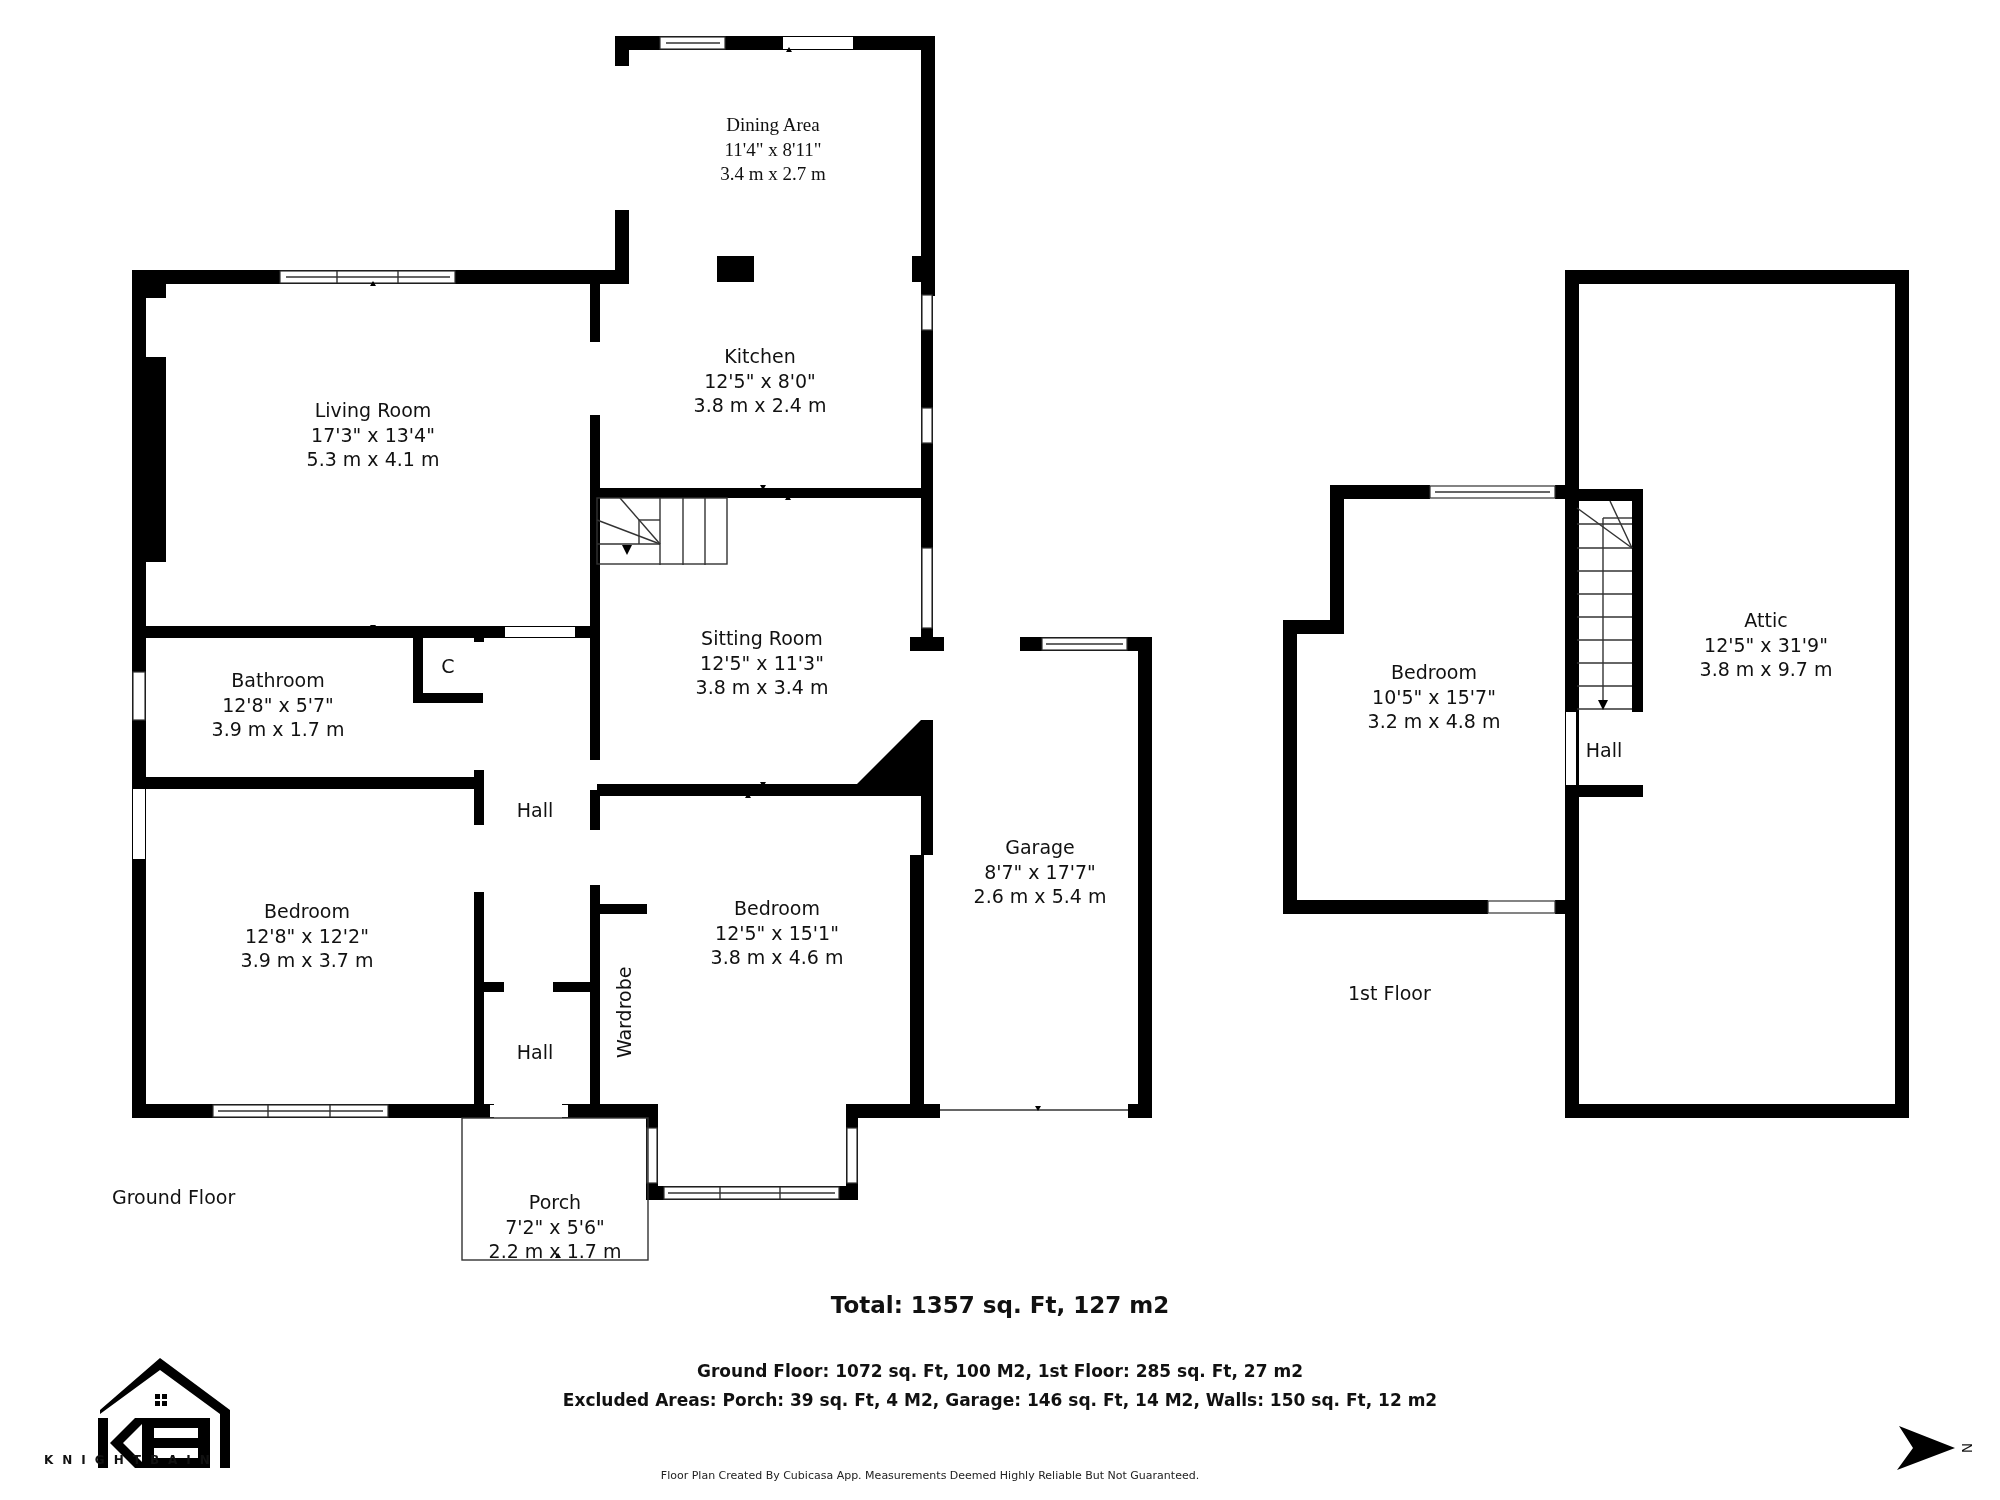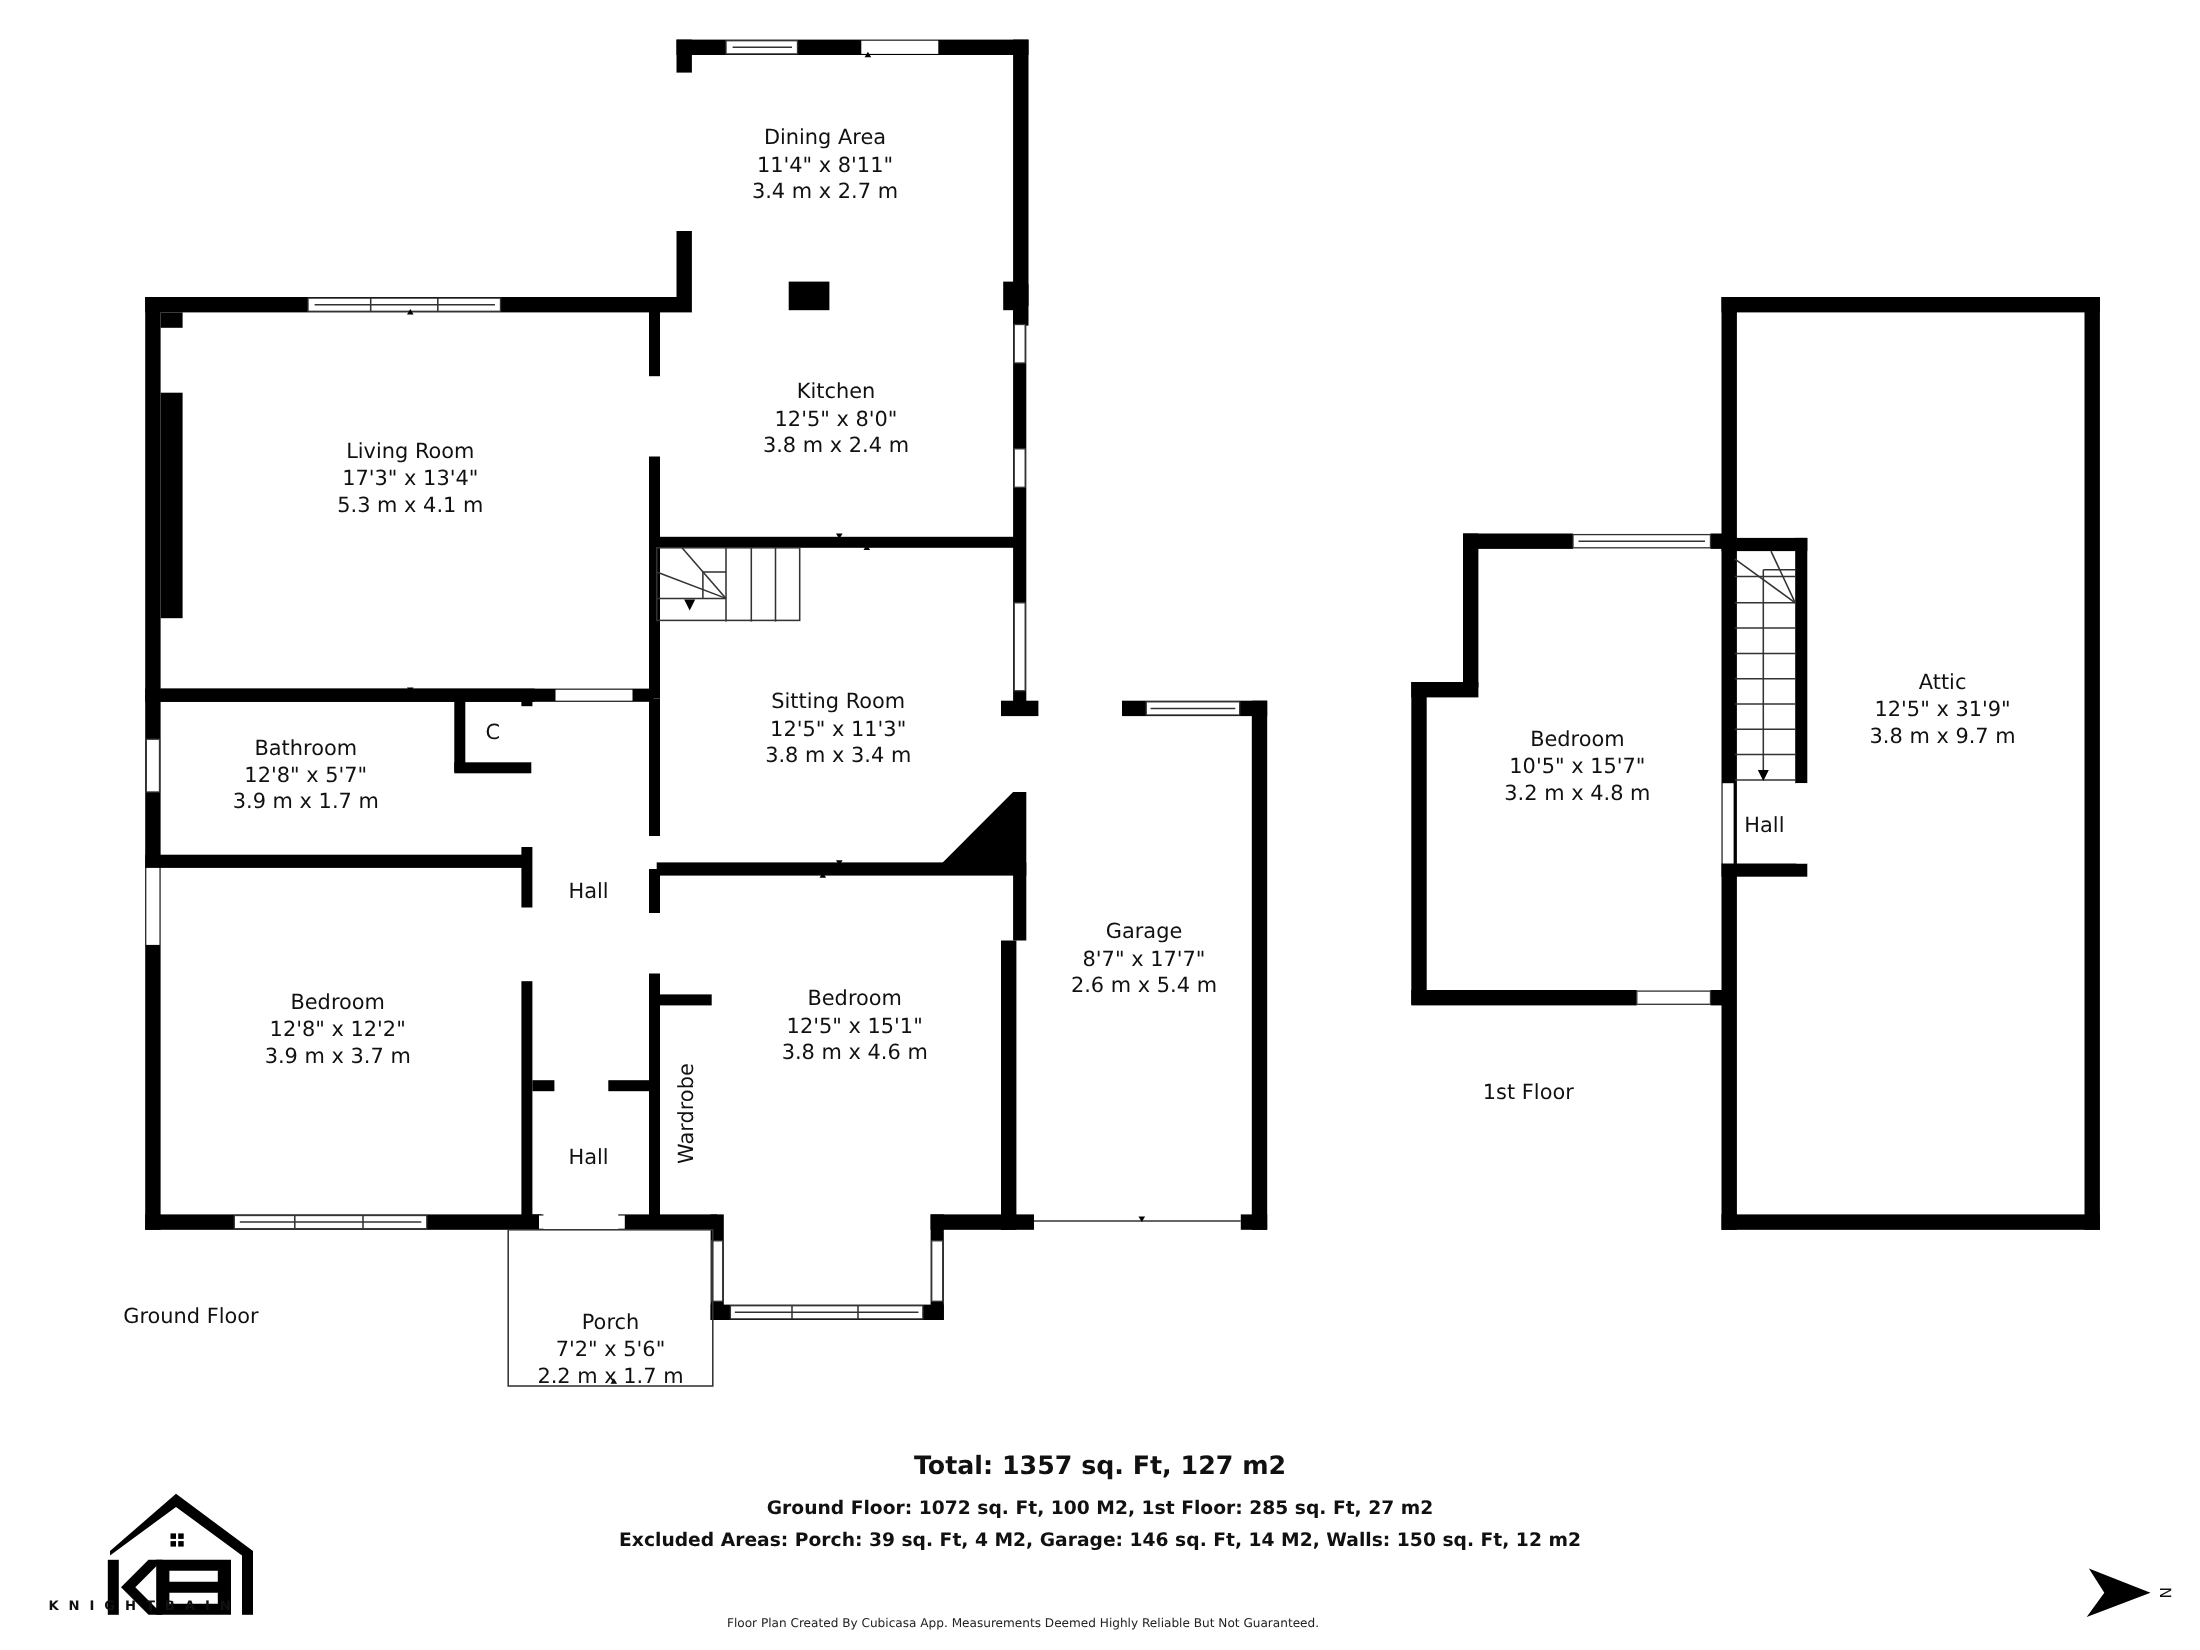--- a/index.html
+++ b/index.html
@@ -8,21 +8,21 @@
   .wall { fill:#000; }
   .opening { fill:#fff; }
   .win { fill:#fff; stroke:#333; stroke-width:1.2; }
   .thin { fill:none; stroke:#333; stroke-width:1.4; }
   .mk { fill:#000; }
   .label { position:absolute; text-align:center; transform:translateX(-50%); white-space:nowrap; line-height:1.3; }
   .room-name { font-size:19px; }
   .room-dim { font-size:19px; }
   .floor-label { position:absolute; font-size:19px; }
   .summary { position:absolute; left:0; width:2000px; text-align:center; }
-  .sum-total { font-size:23px; font-weight:bold; top:1320px;text-align:center; }
+  .sum-total { font-size:23px; font-weight:bold; top:1292px;text-align:center; }
   .sum-line { font-size:17px;font-weight:bold; }
   .disclaimer { position:absolute; left:0; width:1860px; text-align:center; font-size:11px; top:1469px; color:#222; }
   .logo { position:absolute; left:40px; top:1350px; width:250px; height:130px; }
   .logo-text { position:absolute; left:44px; top:1453px; font-size:12px; letter-spacing:9px; font-weight:bold; }
   .compass { position:absolute; left:1895px; top:1420px; width:90px; height:60px; }
   .compass-n { position:absolute; left:1962px; top:1440px; font-size:14px; transform:rotate(90deg); }
   .rot { transform:translateX(-50%) rotate(-90deg); }
 </style>
 </head>
 <body>
@@ -183,21 +183,21 @@
     <line class="thin" x1="1577" y1="686" x2="1632" y2="686"></line>
     <line class="thin" x1="1577" y1="709" x2="1632" y2="709"></line>
     <line class="thin" x1="1603" y1="518" x2="1632" y2="518"></line>
     <line class="thin" x1="1603" y1="518" x2="1603" y2="700"></line>
     <line class="thin" x1="1577" y1="508" x2="1632" y2="548"></line>
     <line class="thin" x1="1610" y1="501" x2="1632" y2="548"></line>
     <polygon class="mk" points="1598,700 1608,700 1603,710"></polygon>
   </g>
 </svg>
 
-<div class="label" style="left:750px; top:113px;">
+<div class="label" style="left:773px; top:113px;font-family:Liberation Serif, serif;">
   <div class="room-name">Dining Area</div>
   <div class="room-dim">11'4" x 8'11"</div>
   <div class="room-dim">3.4 m x 2.7 m</div>
 </div>
 
 <div class="label" style="left:760px; top:344px;">
   <div class="room-name">Kitchen</div>
   <div class="room-dim">12'5" x 8'0"</div>
   <div class="room-dim">3.8 m x 2.4 m</div>
 </div>

